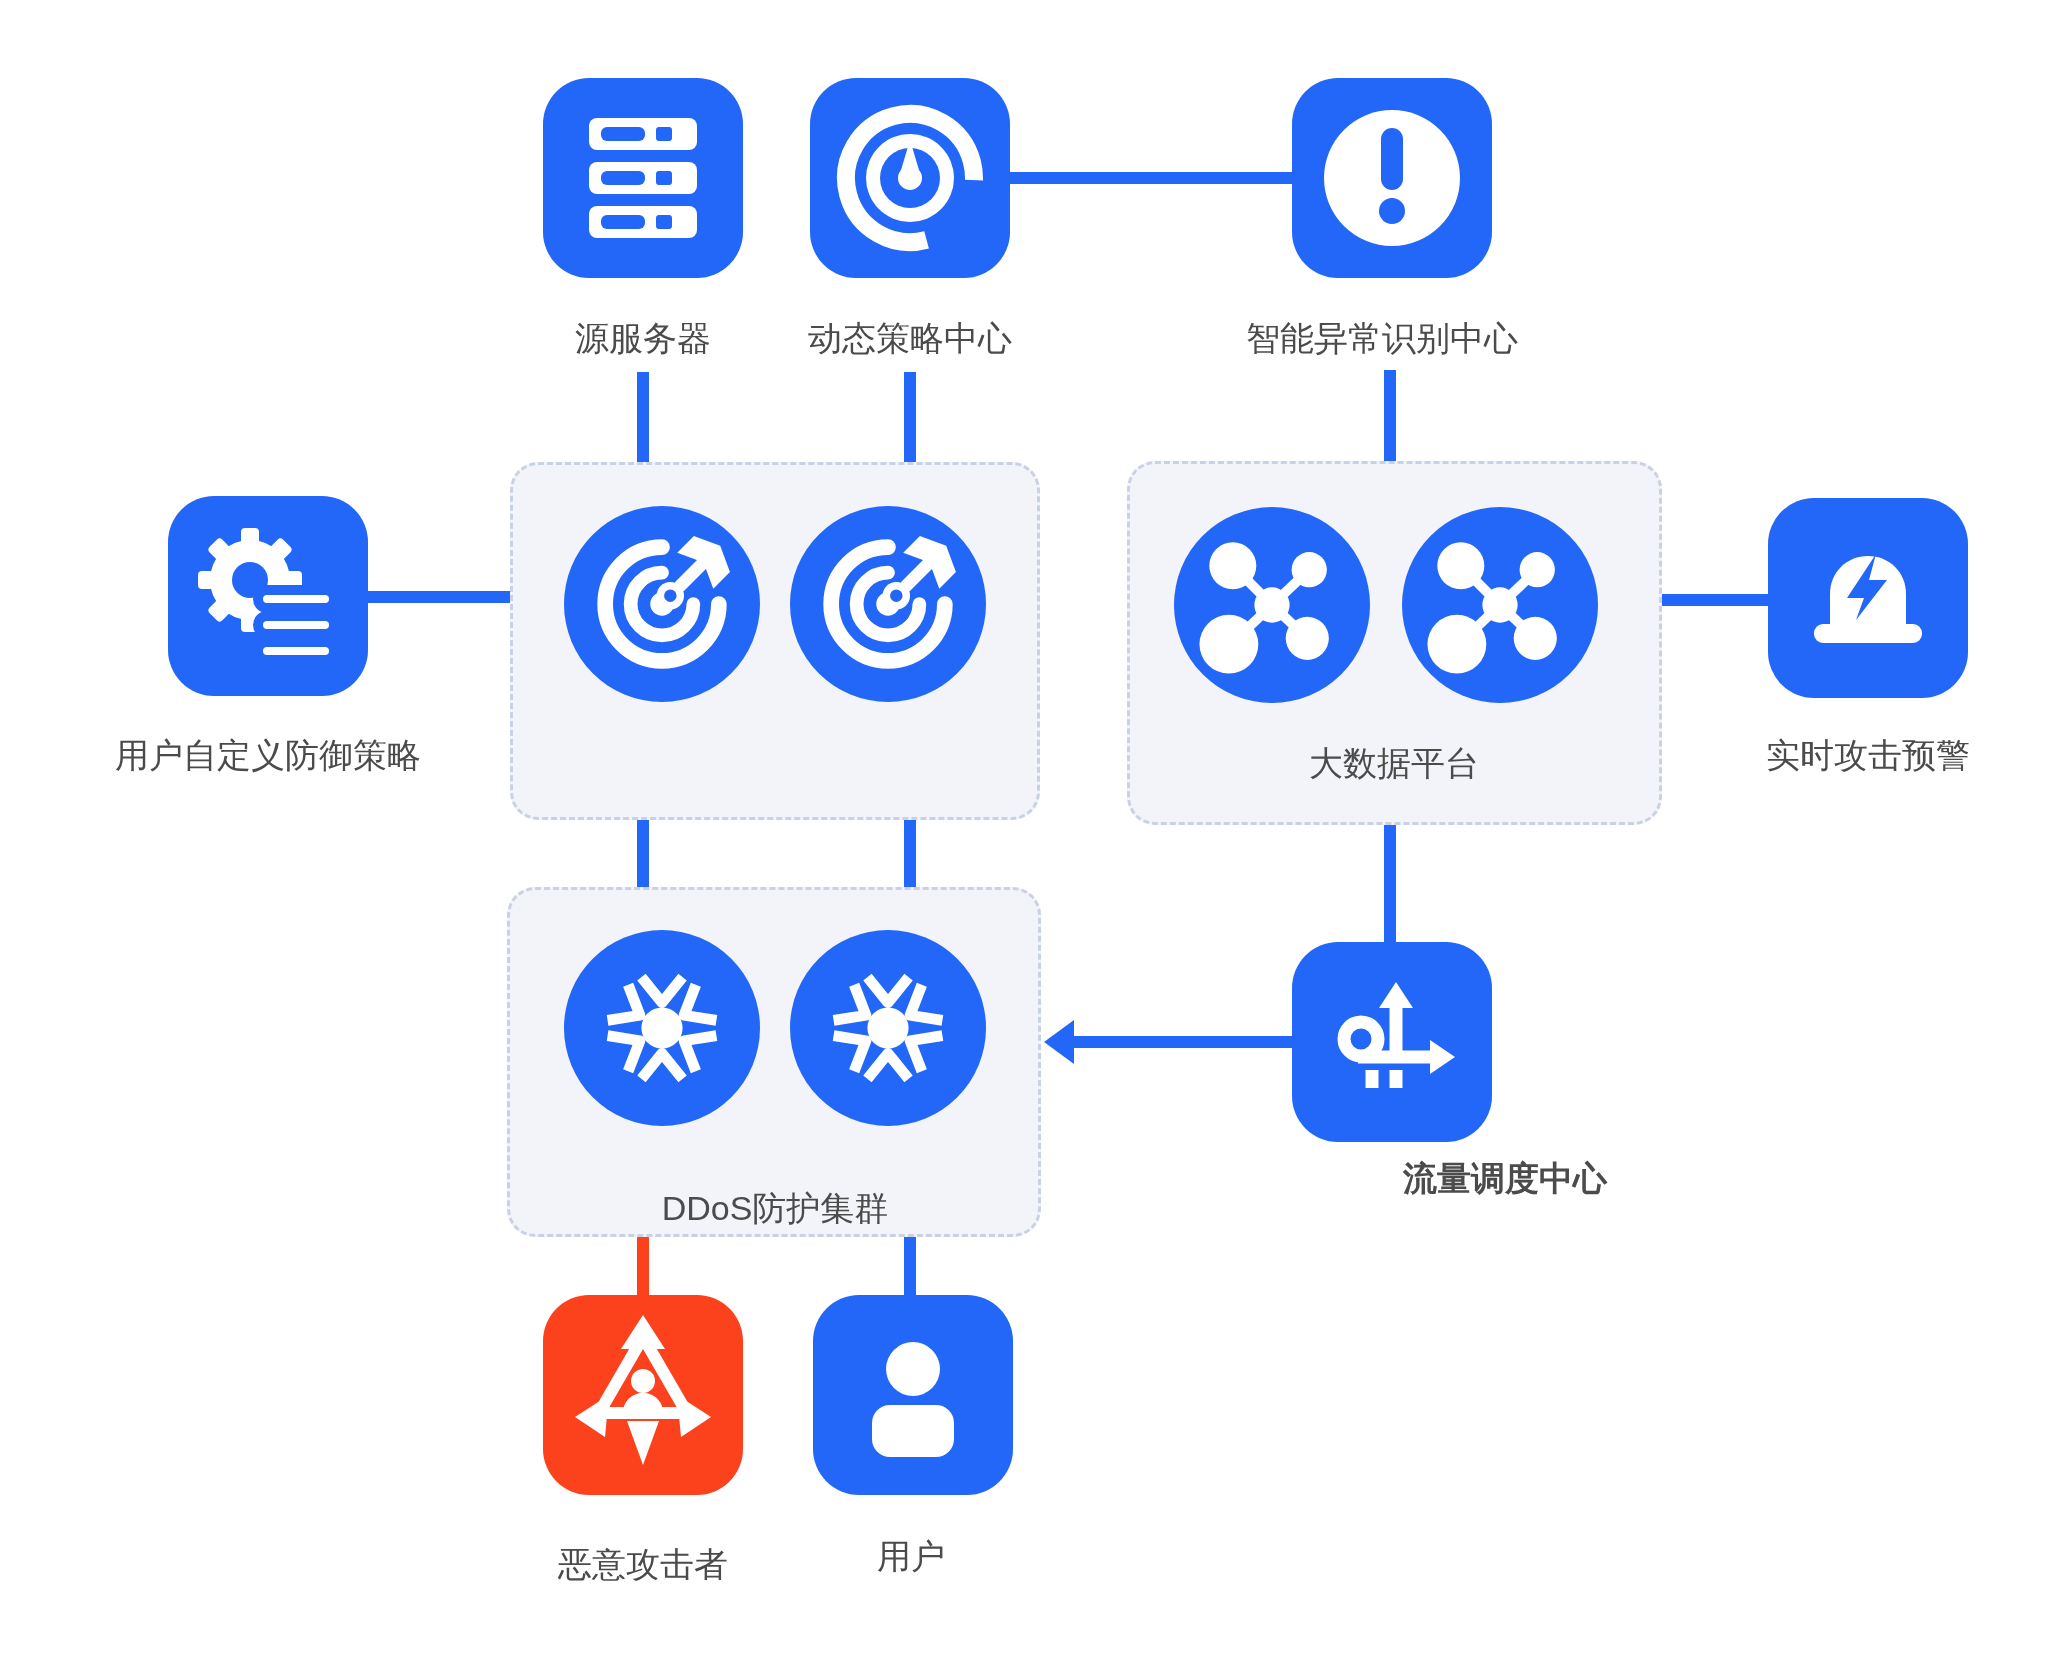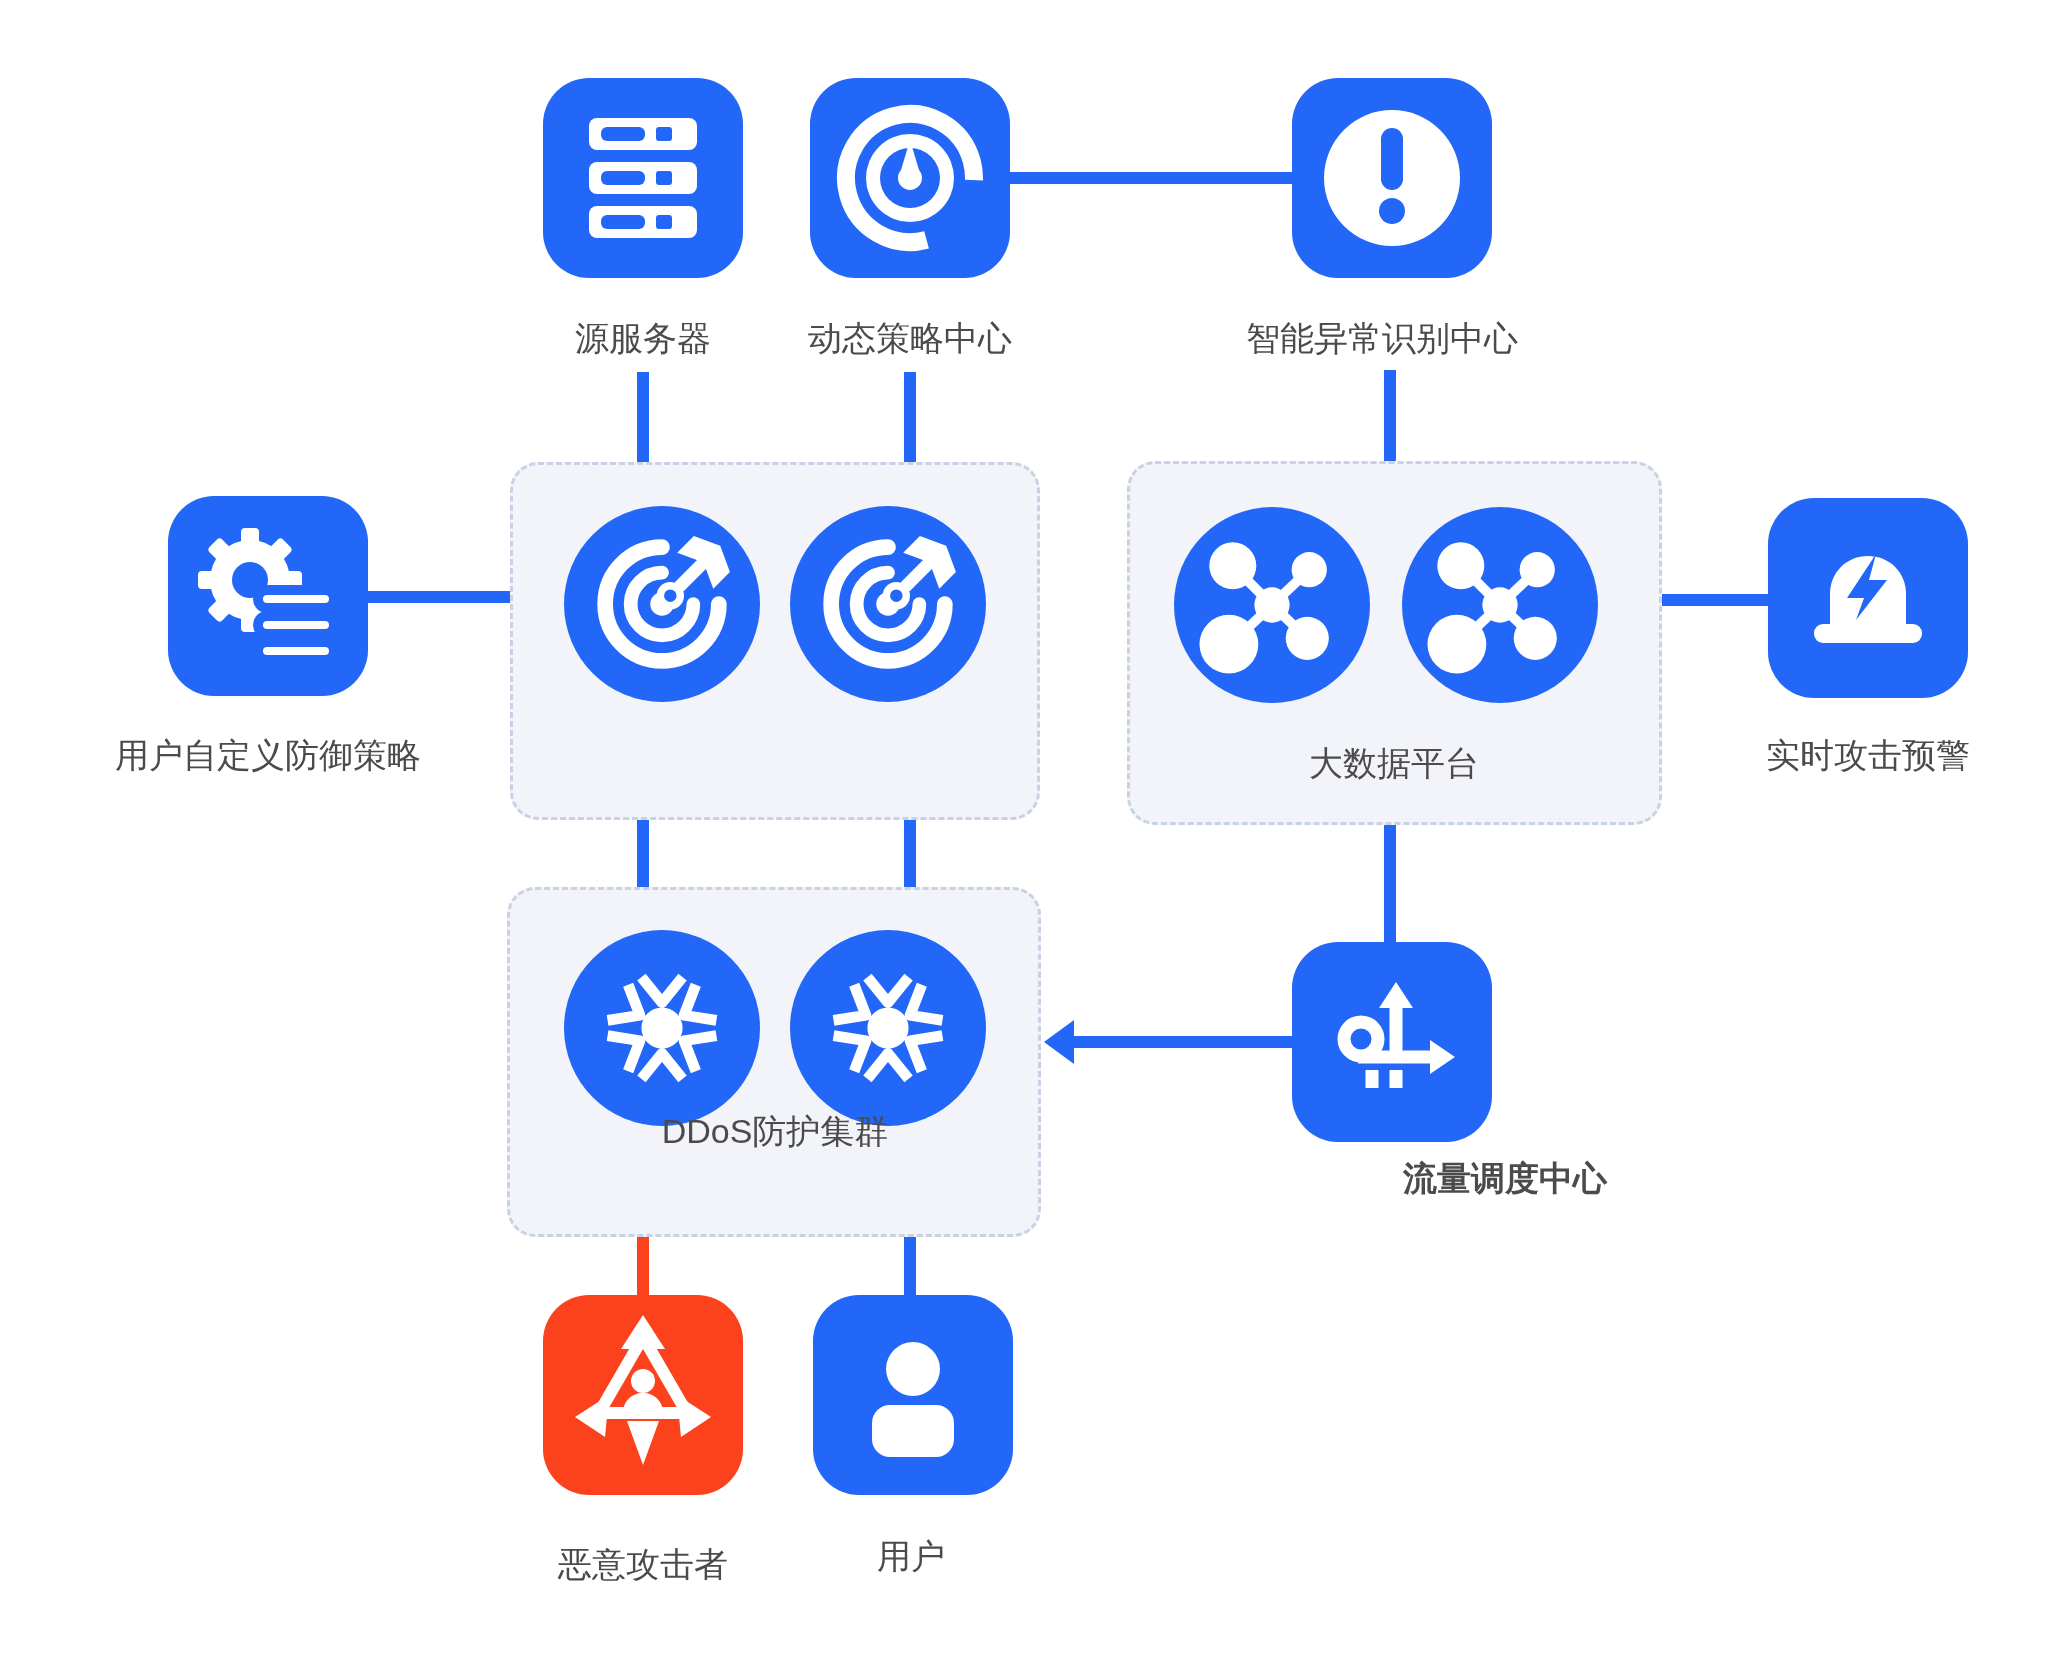--- a/index.html
+++ b/index.html
@@ -255,18 +255,18 @@
       <rect class="w" x="29.5" y="55" width="41" height="26" rx="9"></rect>
     </svg>
   </div>
 
   <div class="lbl" style="left:643px;top:320px;">源服务器</div>
   <div class="lbl" style="left:910px;top:320px;">动态策略中心</div>
   <div class="lbl" style="left:1382px;top:320px;">智能异常识别中心</div>
   <div class="lbl" style="left:268px;top:737px;">用户自定义防御策略</div>
   <div class="lbl" style="left:1394px;top:745px;">大数据平台</div>
   <div class="lbl" style="left:1868px;top:737px;text-align:right;">实时攻击预警</div>
-  <div class="lbl" style="left:775px;top:1113px;">DDoS防护集群</div>
+  <div class="lbl" style="left:775px;top:1190px;">DDoS防护集群</div>
   <div class="lbl" style="left:1505px;top:1160px;font-weight:bold;">流量调度中心</div>
   <div class="lbl" style="left:643px;top:1538px;margin-top:8px;">恶意攻击者</div>
   <div class="lbl" style="left:911px;top:1538px;">用户</div>
 
 </div>
 
 </body></html>

